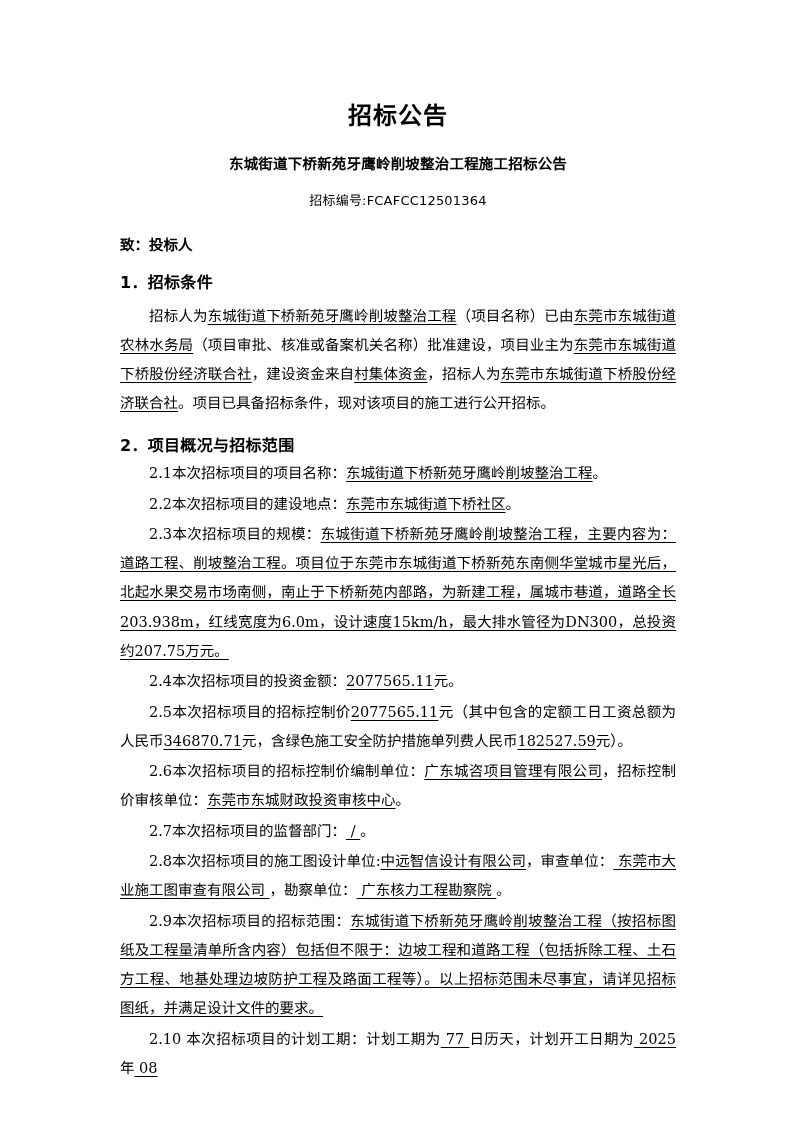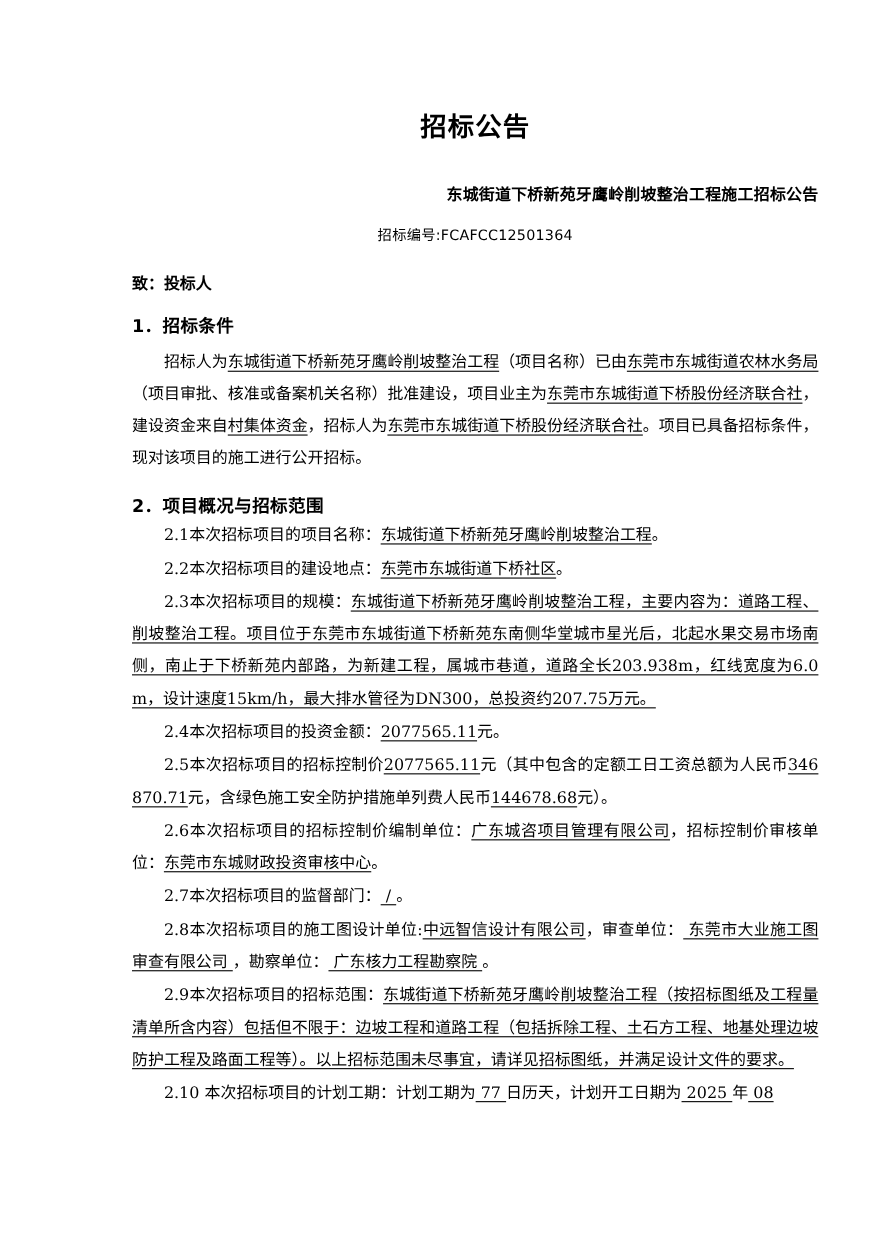--- a/index.html
+++ b/index.html
@@ -15,36 +15,36 @@
     color: #000000;
     overflow: hidden;
   }
   .page {
     position: absolute;
     left: 0;
     top: 0;
     width: 794px;
     height: 1123px;
     box-sizing: border-box;
-    padding: 86px 50px 0 120px;
+    padding: 86px 118px 0 120px;
   }
   .doc-title {
     text-align: center;
     font-size: 24px;
     font-weight: bold;
     letter-spacing: 1px;
     margin: 14px 0 0 0;
     line-height: 1.4;
     font-family: "DejaVu Sans", "Liberation Sans", sans-serif;
   }
   .doc-subtitle {
-    text-align: right;
+    text-align: center;
     font-size: 14.5px;
     font-weight: bold;
-    margin: 34px 0 0 0;
+    margin: 20px 0 0 0;
     line-height: 1.5;
     letter-spacing: 0.2px;
     font-family: "DejaVu Sans", "Liberation Sans", sans-serif;
   }
   .doc-code {
     text-align: center;
     font-size: 13px;
     font-weight: normal;
     margin: 16px 0 0 0;
     line-height: 1.5;
@@ -105,21 +105,21 @@
 
   <div class="section-heading">
     <span>2．</span><span>项目概况与招标范围</span>
   </div>
 
   <div>
     <p class="para tight"><span>2.1本次招标项目的项目名称：</span><u class="uline">东城街道下桥新苑牙鹰岭削坡整治工程</u><span>。</span></p>
     <p class="para tight"><span>2.2本次招标项目的建设地点：</span><u class="uline">东莞市东城街道下桥社区</u><span>。</span></p>
     <p class="para tight"><span>2.3本次招标项目的规模：</span><u class="uline">东城街道下桥新苑牙鹰岭削坡整治工程，主要内容为：道路工程、削坡整治工程。项目位于东莞市东城街道下桥新苑东南侧华堂城市星光后，北起水果交易市场南侧，南止于下桥新苑内部路，为新建工程，属城市巷道，道路全长203.938m，红线宽度为6.0m，设计速度15km/h，最大排水管径为DN300，总投资约207.75万元。</u></p>
     <p class="para tight"><span>2.4本次招标项目的投资金额：</span><u class="uline">2077565.11</u><span>元。</span></p>
-    <p class="para tight"><span>2.5本次招标项目的招标控制价</span><u class="uline">2077565.11</u><span>元（其中包含的定额工日工资总额为人民币</span><u class="uline">346870.71</u><span>元，含绿色施工安全防护措施单列费人民币</span><u class="uline">144678.68</u><span>元）。</span></p>
+    <p class="para tight"><span>2.5本次招标项目的招标控制价</span><u class="uline">2077565.11</u><span>元（其中包含的定额工日工资总额为人民币</span><u class="uline">346870.71</u><span>元，含绿色施工安全防护措施单列费人民币</span><u class="uline">182527.59</u><span>元）。</span></p>
     <p class="para tight"><span>2.6本次招标项目的招标控制价编制单位：</span><u class="uline">广东城咨项目管理有限公司</u><span>，招标控制价审核单位：</span><u class="uline">东莞市东城财政投资审核中心</u><span>。</span></p>
     <p class="para tight"><span>2.7本次招标项目的监督部门：</span><u class="uline"> / </u><span>。</span></p>
     <p class="para tight"><span>2.8本次招标项目的施工图设计单位:</span><u class="uline">中远智信设计有限公司</u><span>，审查单位：</span><u class="uline"> 东莞市大业施工图审查有限公司 </u><span>，勘察单位：</span><u class="uline"> 广东核力工程勘察院 </u><span>。</span></p>
     <p class="para tight"><span>2.9本次招标项目的招标范围：</span><u class="uline">东城街道下桥新苑牙鹰岭削坡整治工程（按招标图纸及工程量清单所含内容）包括但不限于：边坡工程和道路工程（包括拆除工程、土石方工程、地基处理边坡防护工程及路面工程等）。以上招标范围未尽事宜，请详见招标图纸，并满足设计文件的要求。</u></p>
     <p class="para tight"><span>2.10 本次招标项目的计划工期：计划工期为</span><u class="uline"> 77 </u><span>日历天，计划开工日期为</span><u class="uline"> 2025 </u><span>年</span><u class="uline"> 08 </u></p>
   </div>
 
 </div>
 
 </body></html>

